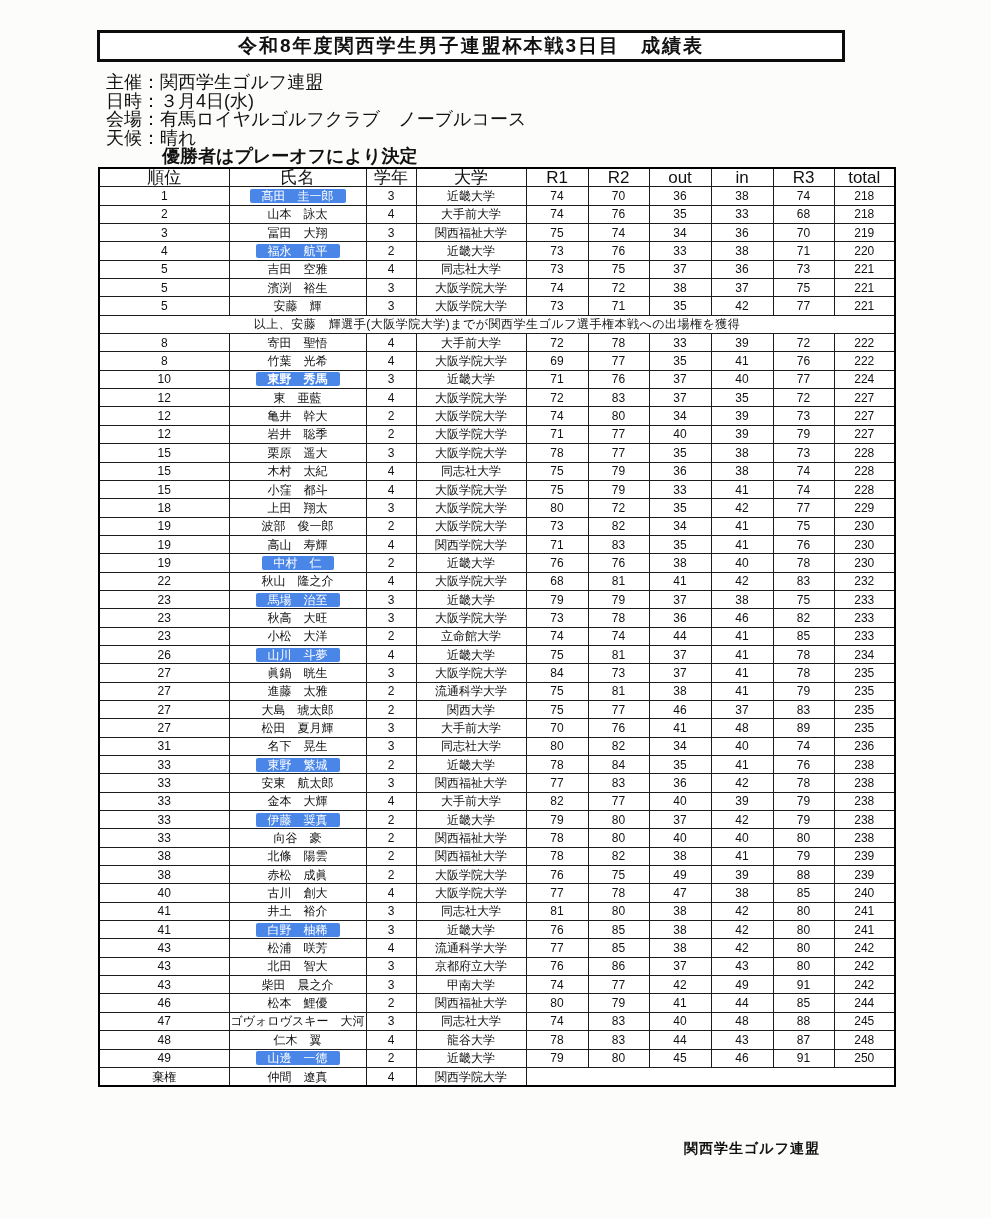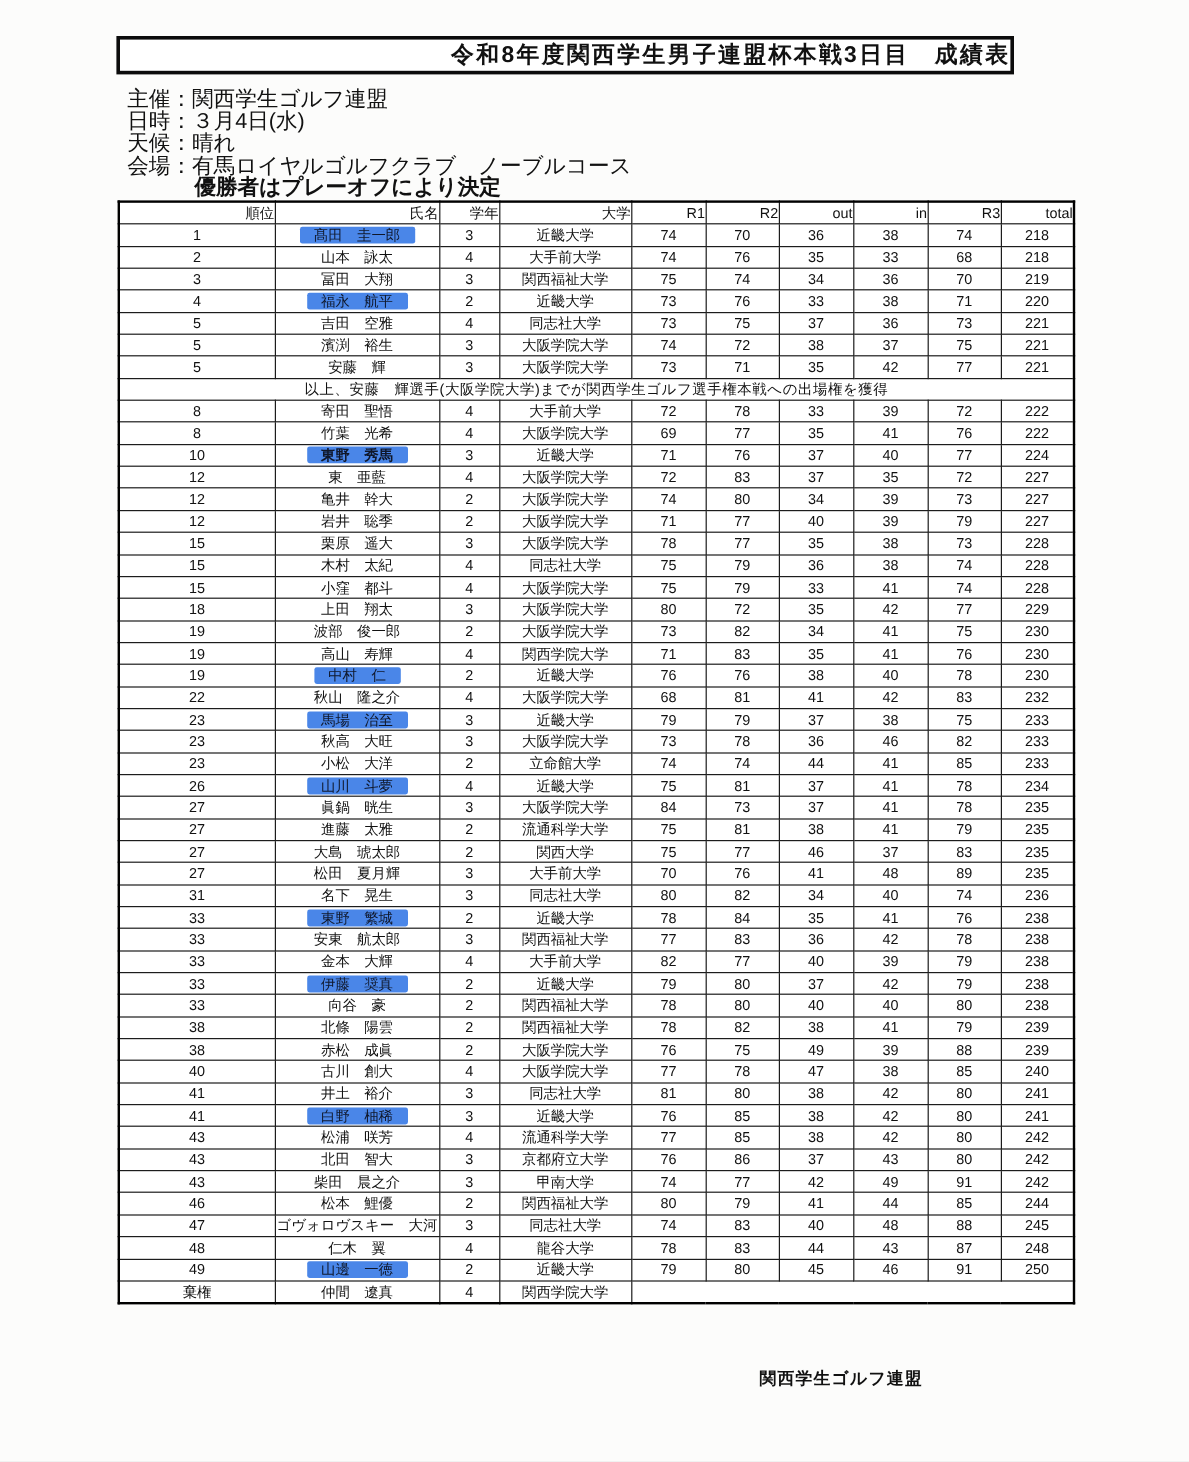--- a/index.html
+++ b/index.html
@@ -3,44 +3,44 @@
 <meta charset="utf-8">
 <style>
   html,body{margin:0;padding:0;background:#e9e9e9;}
   .page{
     position:relative;width:991px;height:1218px;background:#fcfcfb;
     font-family:"Liberation Sans","DejaVu Sans",sans-serif;color:#111;
     overflow:hidden;
   }
   .title-box{
     position:absolute;left:97px;top:30px;width:742px;height:26px;
-    border:3px solid #0c0c0c;display:flex;align-items:center;justify-content:flex-end;
+    border:3px solid #0c0c0c;display:flex;align-items:center;justify-content:center;
     font-size:19px;font-weight:bold;letter-spacing:2px;background:#fff;
   }
   .meta{position:absolute;left:106px;top:73px;font-size:18px;line-height:18.6px;}
   .meta-line{white-space:pre;}
   .playoff-note{margin-left:56px;white-space:pre;font-weight:bold;}
   table.results{
     position:absolute;left:98px;top:167px;width:796px;
     border-collapse:collapse;table-layout:fixed;background:#fff;
     border:2px solid #000;
   }
   table.results th,table.results td{
     border:1px solid #1c1c1c;text-align:center;vertical-align:middle;
     height:17.35px;padding:0;font-size:12px;line-height:1;
     white-space:nowrap;overflow:hidden;font-weight:normal;
   }
-  table.results th{font-size:12px;text-align:right;}
+  table.results th{font-size:17px;}
   td.note-cell{font-size:12.5px;letter-spacing:0.5px;}
   .hl{
     display:inline-block;border-radius:2px;padding:1px 12px;margin:0;
-    color:#0f172a;
+    color:#ffffff;
   }
   .footer-org{
-    position:absolute;left:601px;top:1140px;width:200px;text-align:center;
+    position:absolute;left:652px;top:1140px;width:200px;text-align:center;
     font-size:14px;font-weight:bold;letter-spacing:1px;
   }
   col.c-rank{width:130px}
   col.c-name{width:137px}
   col.c-grade{width:50px}
   col.c-univ{width:110px}
   col.c-r1{width:62px}
   col.c-r2{width:61px}
   col.c-out{width:62px}
   col.c-in{width:62px}
@@ -54,22 +54,22 @@
 
   <div class="title-box">
     <span>令和8年度関西学生男子連盟杯本戦3日目　成績表</span>
   </div>
 
   <div class="meta">
 
     <div>
         <div class="meta-line">主催：関西学生ゴルフ連盟</div>
         <div class="meta-line">日時：３月4日(水)</div>
+        <div class="meta-line">会場：有馬ロイヤルゴルフクラブ　ノーブルコース</div>
         <div class="meta-line">天候：晴れ</div>
-        <div class="meta-line">会場：有馬ロイヤルゴルフクラブ　ノーブルコース</div>
       </div>
     <div class="playoff-note">優勝者はプレーオフにより決定</div>
   </div>
 
   <table class="results">
     <colgroup>
       <col class="c-rank">
         <col class="c-name">
         <col class="c-grade">
         <col class="c-univ">

